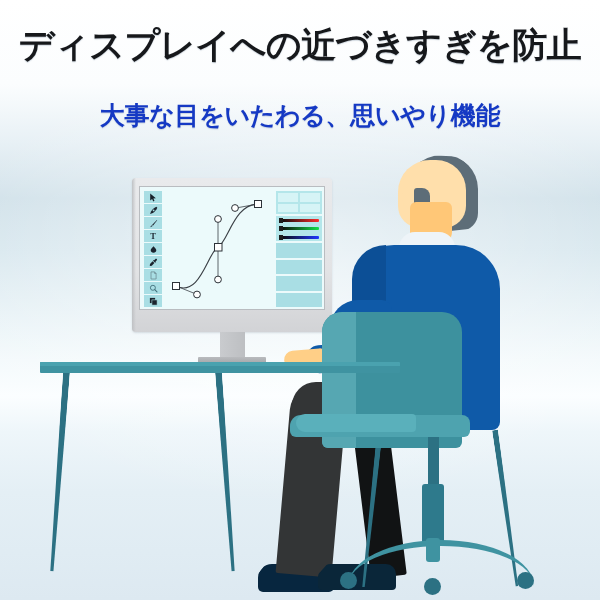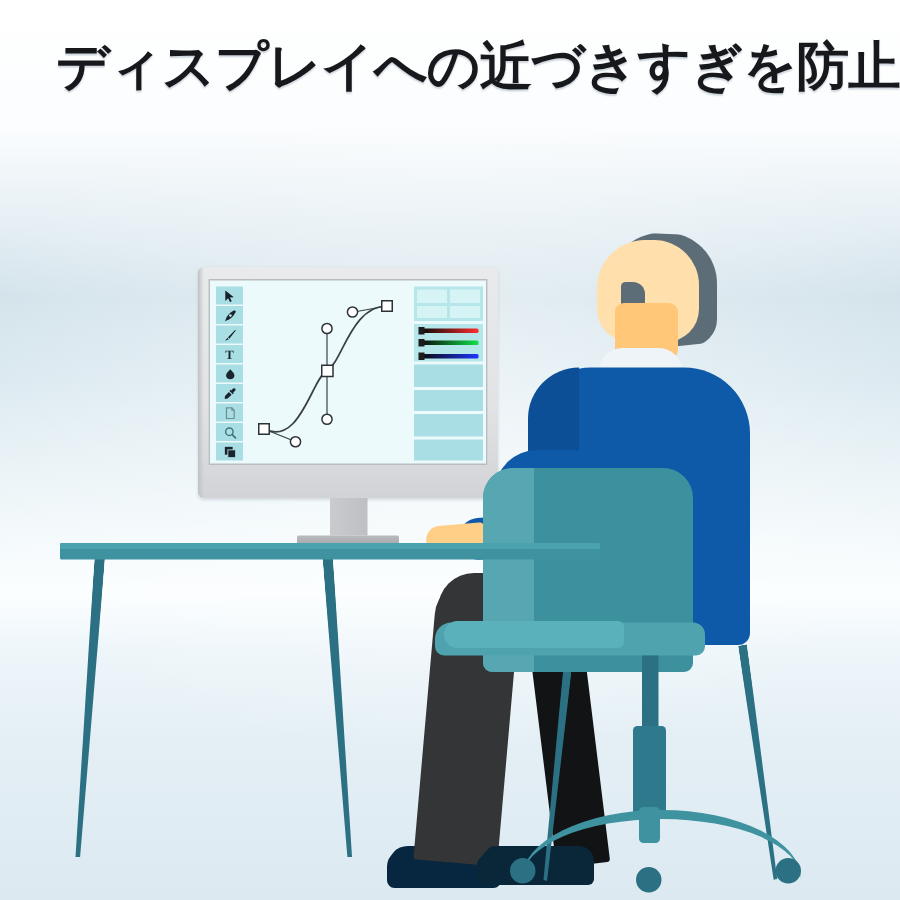--- a/index.html
+++ b/index.html
@@ -29,21 +29,21 @@
         #dde9f1 100%);
   }
   .bg-vig{
     position:absolute;inset:0;
     background:radial-gradient(ellipse 85% 55% at 50% 46%, rgba(255,255,255,.55) 0%, rgba(255,255,255,0) 70%);
   }
 
   
   .headline{
     position:absolute;left:0;right:0;top:24px;
-    text-align:right;
+    text-align:center;
     font-size:35px;line-height:1.18;
     font-weight:700;letter-spacing:-0.5px;
     color:#16181b;
     text-shadow:0 1px 1px rgba(120,140,160,.35);
     white-space:nowrap;
   }
   .subhead{
     position:absolute;left:0;right:0;top:100px;
     text-align:center;
     font-size:25px;line-height:1.2;
@@ -255,20 +255,21 @@
 </style>
 </head>
 <body>
 
 <div class="stage">
 
   <div class="bg"></div>
   <div class="bg-vig"></div>
 
   <div class="headline">ディスプレイへの近づきすぎを防止</div>
+  <div class="subhead">大事な目をいたわる、思いやり機能</div>
 
   <div class="scene">
 
     <div class="leg leg-l"></div>
     <div class="leg leg-r"></div>
 
     <div class="monitor">
       <div class="mon-bezel"></div>
       <div class="mon-screen">
 

